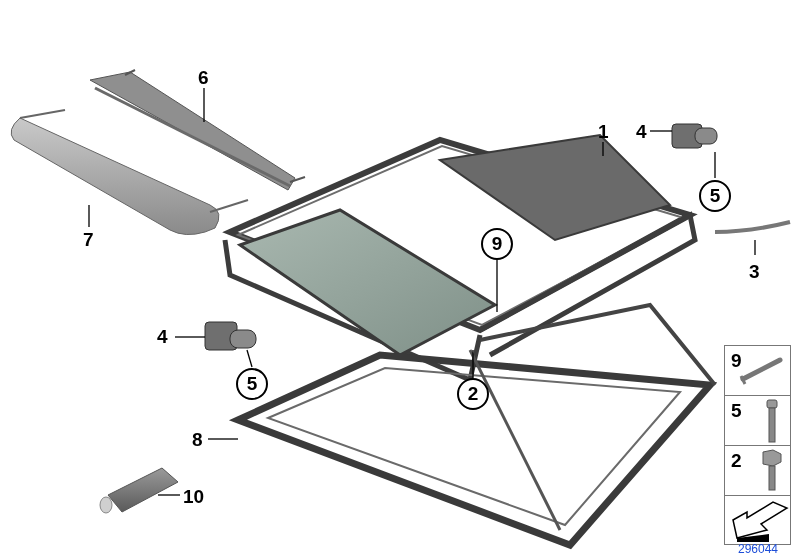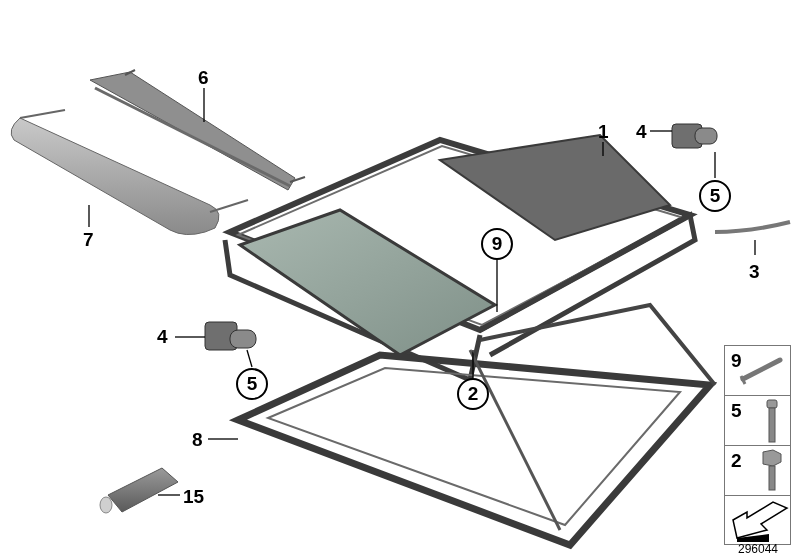--- a/index.html
+++ b/index.html
@@ -3,21 +3,21 @@
 <meta charset="utf-8">
 <style>
   html,body{margin:0;padding:0;background:#fff;}
   body{width:800px;height:560px;position:relative;overflow:hidden;font-family:"Liberation Sans",sans-serif;}
   .lbl{position:absolute;font-weight:bold;font-size:19px;color:#000;line-height:1;}
   .circ{position:absolute;width:32px;height:32px;border:2px solid #000;border-radius:50%;box-sizing:border-box;display:flex;align-items:center;justify-content:center;font-weight:bold;font-size:19px;background:#fff;}
   .legend{position:absolute;left:724px;top:345px;width:67px;height:200px;border:1px solid #777;box-sizing:border-box;}
   .legend .cell{height:50px;border-bottom:1px solid #777;box-sizing:border-box;position:relative;}
   .legend .cell:last-child{border-bottom:none;}
   .legend .num{position:absolute;left:6px;top:4px;font-weight:bold;font-size:19px;}
-  .refno{position:absolute;left:738px;top:542px;font-size:12px;color:#000000;}
+  .refno{position:absolute;left:738px;top:542px;font-size:12px;color:#1d4ed8;}
   svg.main{position:absolute;left:0;top:0;}
 </style>
 </head>
 <body>
 
 <svg class="main" width="800" height="560" viewBox="0 0 800 560">
   <defs>
     <linearGradient id="glass" x1="0" y1="0" x2="1" y2="1">
       <stop offset="0" stop-color="#a9b8b0"></stop>
       <stop offset="1" stop-color="#7f9088"></stop>
@@ -96,21 +96,21 @@
   </g>
 </svg>
 
 <div class="lbl" style="left:598px;top:122px;">1</div>
 <div class="lbl" style="left:636px;top:122px;">4</div>
 <div class="lbl" style="left:749px;top:262px;">3</div>
 <div class="lbl" style="left:157px;top:327px;">4</div>
 <div class="lbl" style="left:198px;top:68px;">6</div>
 <div class="lbl" style="left:83px;top:230px;">7</div>
 <div class="lbl" style="left:192px;top:430px;">8</div>
-<div class="lbl" style="left:183px;top:487px;">15</div>
+<div class="lbl" style="left:183px;top:487px;">10</div>
 
 <div class="circ" style="left:699px;top:180px;">5</div>
 <div class="circ" style="left:236px;top:368px;">5</div>
 <div class="circ" style="left:481px;top:228px;">9</div>
 <div class="circ" style="left:457px;top:378px;">2</div>
 
 <div class="legend">
   <div class="cell">
     <span class="num">9</span>
     <svg width="67" height="50" style="position:absolute;left:0;top:0">

